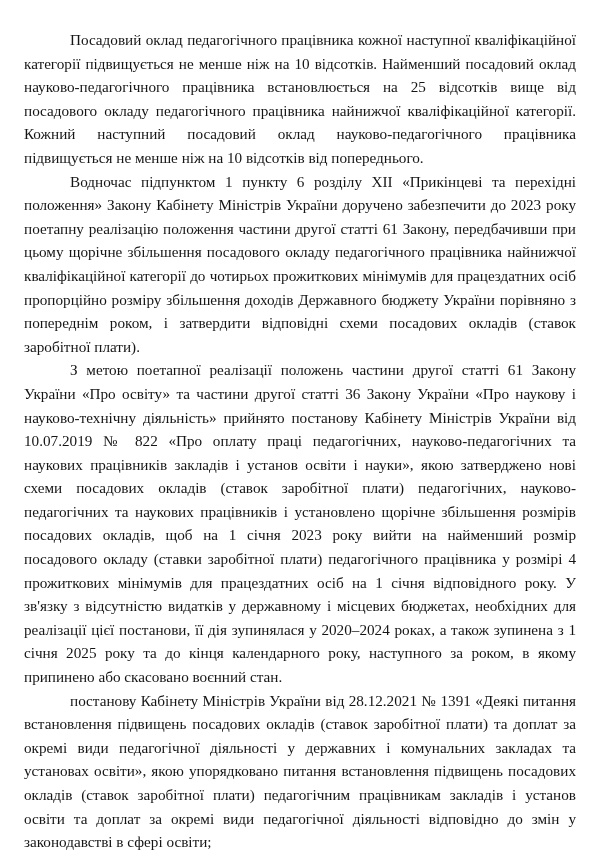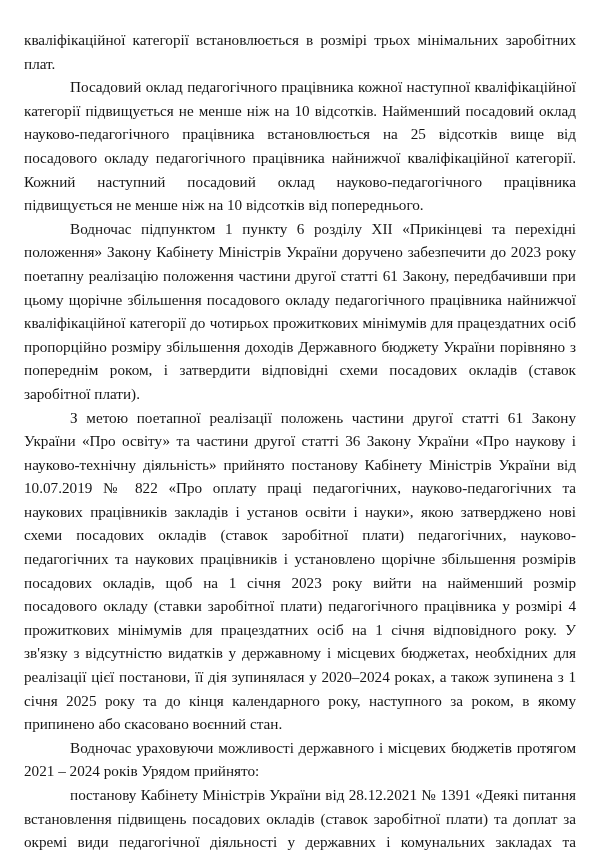--- a/index.html
+++ b/index.html
@@ -50,26 +50,24 @@
   p.para.nostretch::after {
     content: none;
   }
 </style>
 </head>
 <body>
 
 <div id="page">
   <div id="doc-body">
 
-    <p class="para cont nostretch">кваліфікаційної категорії встановлюється в розмірі трьох мінімальних заробітних плат.</p>
 
     <p class="para nostretch">Посадовий оклад педагогічного працівника кожної наступної кваліфікаційної категорії підвищується не менше ніж на 10 відсотків. Найменший посадовий оклад науково-педагогічного працівника встановлюється на 25 відсотків вище від посадового окладу педагогічного працівника найнижчої кваліфікаційної категорії. Кожний наступний посадовий оклад науково-педагогічного працівника підвищується не менше ніж на 10 відсотків від попереднього.</p>
 
     <p class="para nostretch">Водночас підпунктом 1 пункту 6 розділу XII «Прикінцеві та перехідні положення» Закону Кабінету Міністрів України доручено забезпечити до 2023 року поетапну реалізацію положення частини другої статті 61 Закону, передбачивши при цьому щорічне збільшення посадового окладу педагогічного працівника найнижчої кваліфікаційної категорії до чотирьох прожиткових мінімумів для працездатних осіб пропорційно розміру збільшення доходів Державного бюджету України порівняно з попереднім роком, і затвердити відповідні схеми посадових окладів (ставок заробітної плати).</p>
 
     <p class="para nostretch">З метою поетапної реалізації положень частини другої статті 61 Закону України «Про освіту» та частини другої статті 36 Закону України «Про наукову і науково-технічну діяльність» прийнято постанову Кабінету Міністрів України від 10.07.2019 № 822 «Про оплату праці педагогічних, науково-педагогічних та наукових працівників закладів і установ освіти і науки», якою затверджено нові схеми посадових окладів (ставок заробітної плати) педагогічних, науково-педагогічних та наукових працівників і установлено щорічне збільшення розмірів посадових окладів, щоб на 1 січня 2023 року вийти на найменший розмір посадового окладу (ставки заробітної плати) педагогічного працівника у розмірі 4 прожиткових мінімумів для працездатних осіб на 1 січня відповідного року. У зв'язку з відсутністю видатків у державному і місцевих бюджетах, необхідних для реалізації цієї постанови, її дія зупинялася у 2020–2024 роках, а також зупинена з 1 січня 2025 року та до  кінця календарного року, наступного за роком, в якому припинено або скасовано воєнний стан.</p>
 
-    <p class="para nostretch">Водночас ураховуючи можливості державного і місцевих бюджетів протягом 2021 – 2024 років Урядом прийнято:</p>
 
     <p class="para nostretch">постанову Кабінету Міністрів України від 28.12.2021 № 1391 «Деякі питання встановлення підвищень посадових окладів (ставок заробітної плати) та доплат за окремі види педагогічної діяльності у державних і комунальних закладах та установах освіти», якою упорядковано питання встановлення підвищень посадових окладів (ставок заробітної плати) педагогічним працівникам закладів і установ освіти та доплат за окремі види педагогічної діяльності відповідно до змін у законодавстві в сфері освіти;</p>
 
   </div>
 </div>
 
 </body></html>

